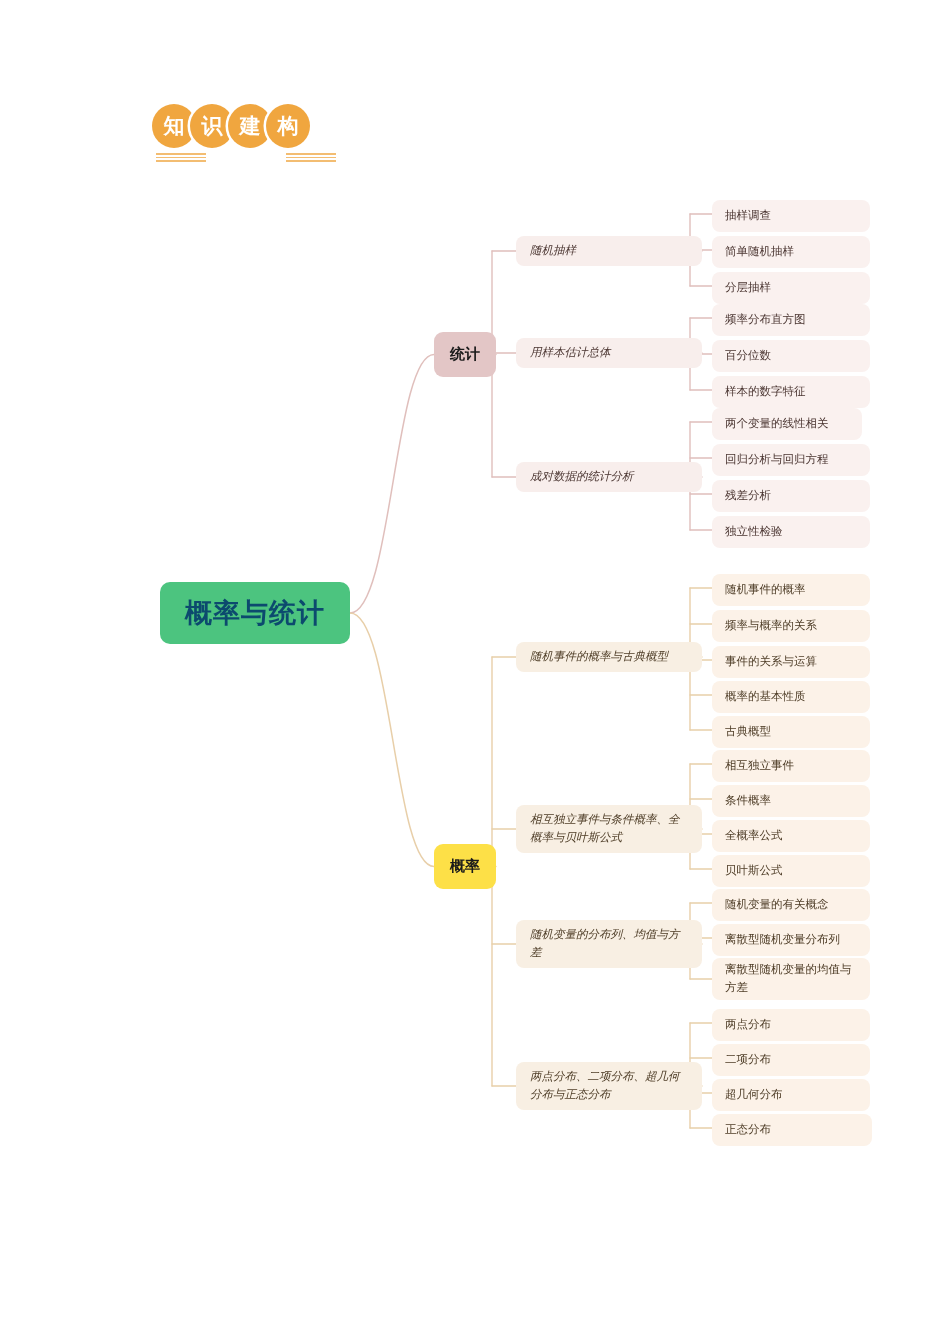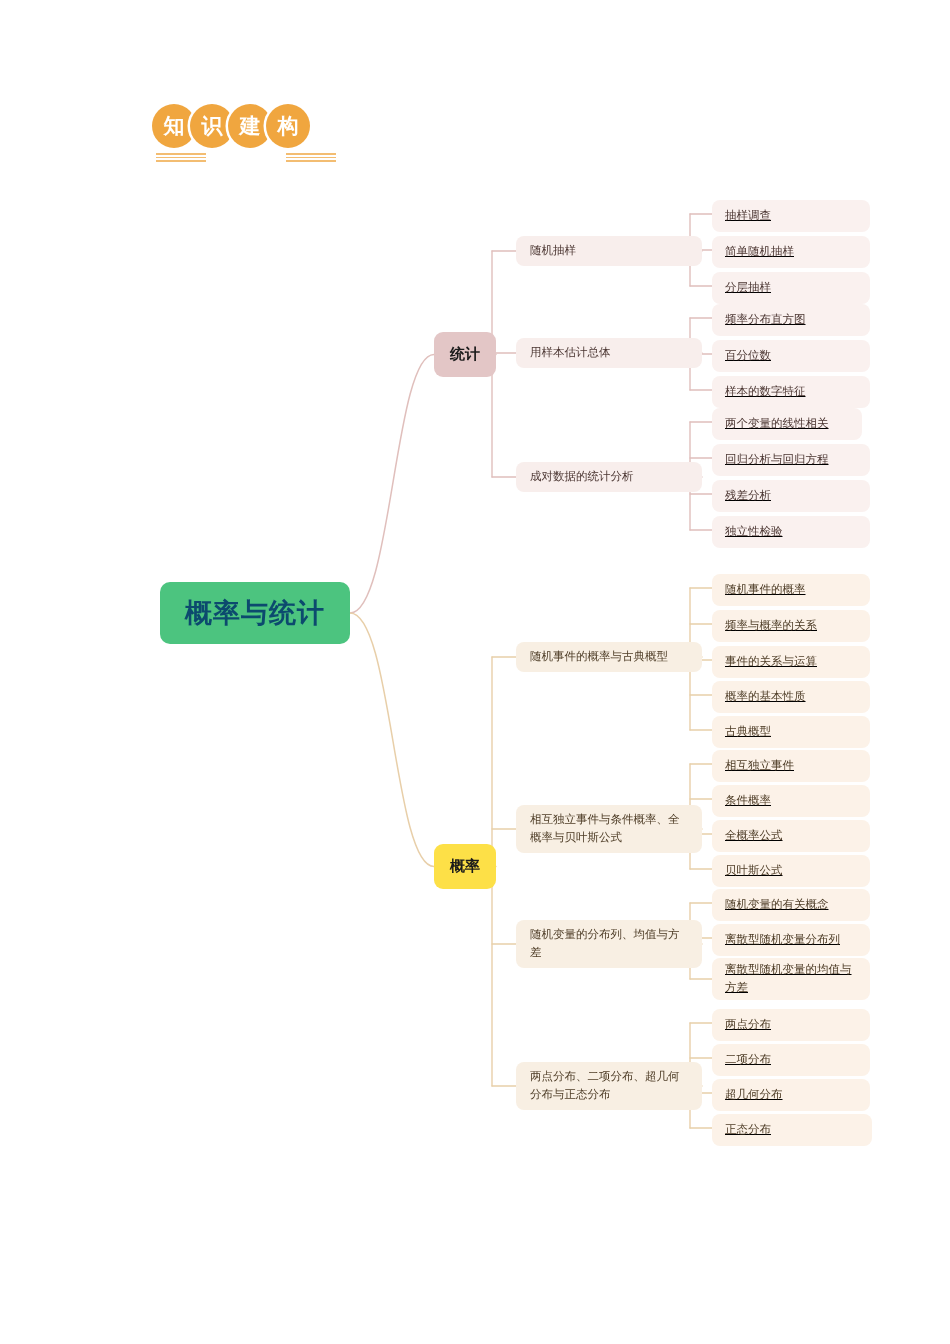--- a/index.html
+++ b/index.html
@@ -105,36 +105,36 @@
     font-weight: bold;
     font-family: "DejaVu Sans", sans-serif;
   }
   .node.lv2.stat { background: #e3c6c6; }
   .node.lv2.prob { background: #fde047; }
 
   
   .node.lv3 {
     padding: 9px 14px;
     border-radius: 8px;
+    font-style: italic;
   }
   .node.lv3 .node-label {
     font-size: 11.5px;
     line-height: 1.55;
     font-family: "DejaVu Sans", sans-serif;
   }
   .node.lv3.stat { background: #f8eeec; }
   .node.lv3.stat .node-label { color: #4a3531; }
   .node.lv3.prob { background: #f8efe3; }
   .node.lv3.prob .node-label { color: #4d3c26; }
 
   
   .node.lv4 {
     padding: 16px 13px;
     border-radius: 8px;
-    text-decoration: underline;
   }
   .node.lv4 .node-label {
     font-size: 11.5px;
     line-height: 1.55;
     font-family: "DejaVu Sans", sans-serif;
   }
   .node.lv4.stat { background: #faf1ef; }
   .node.lv4.stat .node-label { color: #4a3531; }
   .node.lv4.prob { background: #fcf2e8; }
   .node.lv4.prob .node-label { color: #4d3c26; }

